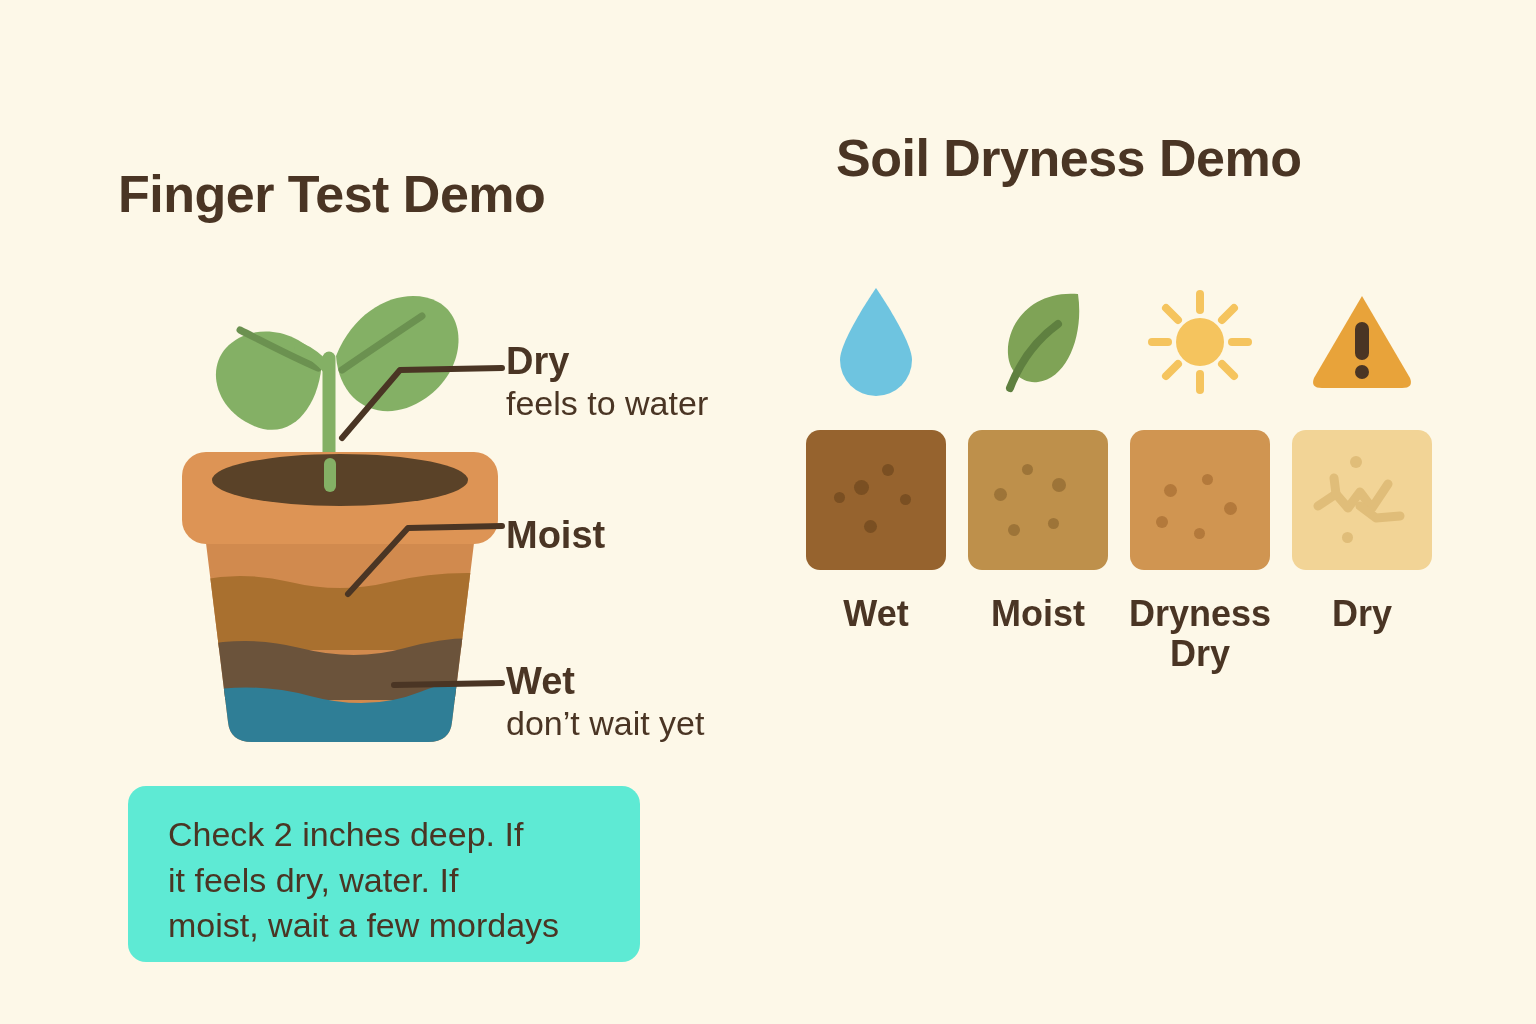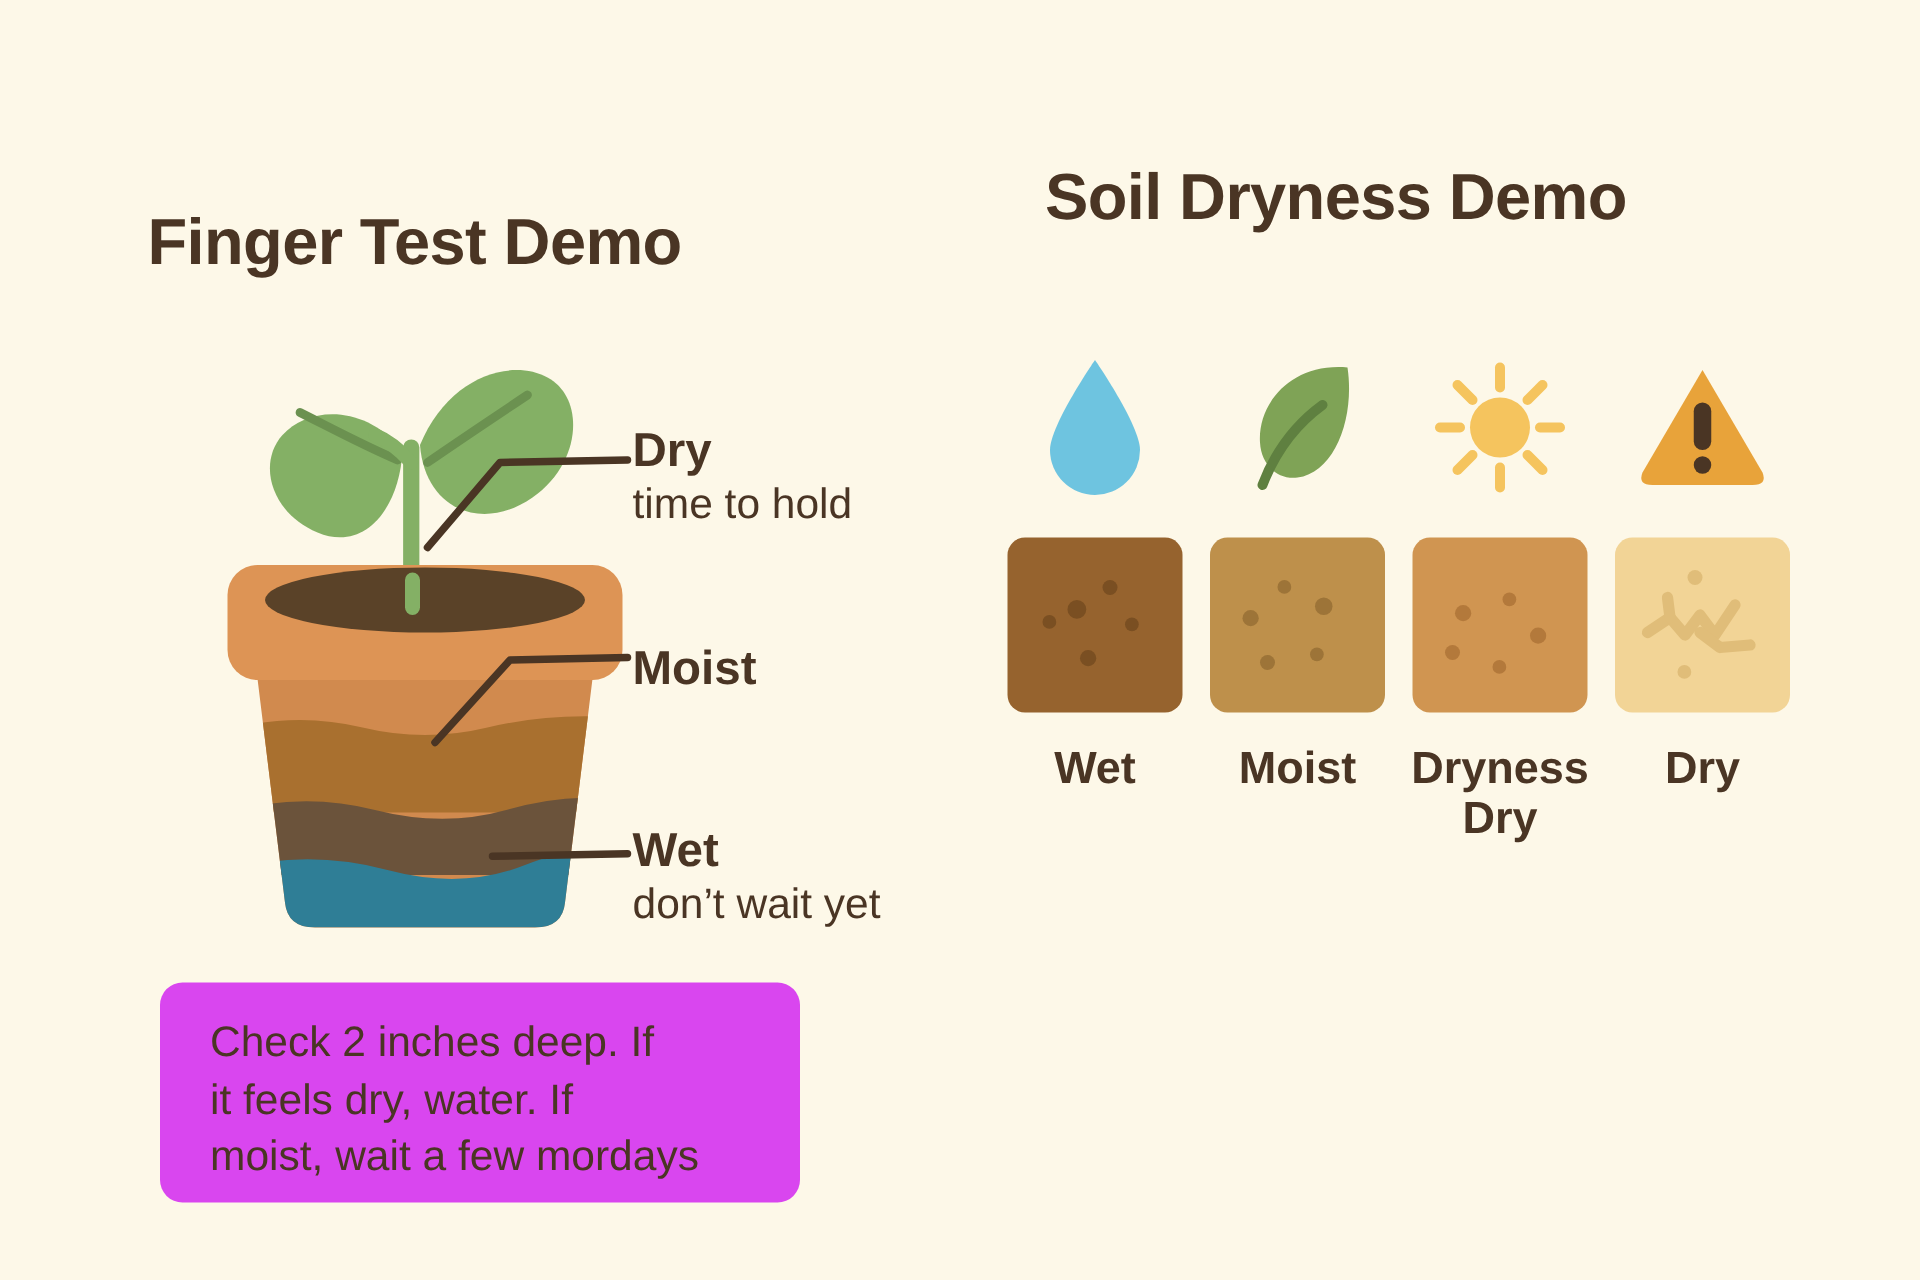--- a/index.html
+++ b/index.html
@@ -65,21 +65,21 @@
     overflow: visible;
   }
 
   
   #tip-box {
     position: absolute;
     left: 128px;
     top: 786px;
     width: 512px;
     height: 176px;
-    background: #d946ef;
+    background: #5eead4;
     border-radius: 18px;
     box-sizing: border-box;
     padding: 26px 30px 0 40px;
   }
   #tip-text {
     font-size: 34px;
     line-height: 1.34;
     color: #4a3524;
     white-space: pre-line;
   }
@@ -163,21 +163,21 @@
 </svg>
 
 <svg id="leader-lines" viewBox="0 0 200 400">
   <path d="M12 108 L70 40 L172 38" stroke="#4a3524" stroke-width="6" fill="none" stroke-linecap="round" stroke-linejoin="round"></path>
   <path d="M18 264 L78 198 L172 196" stroke="#4a3524" stroke-width="6" fill="none" stroke-linecap="round" stroke-linejoin="round"></path>
   <path d="M64 355 L172 353" stroke="#4a3524" stroke-width="6" fill="none" stroke-linecap="round"></path>
 </svg>
 
 <div class="callout" id="callout-dry">
   <div class="callout-title">Dry</div>
-  <div class="callout-sub">time to hold</div>
+  <div class="callout-sub">feels to water</div>
 </div>
 
 <div class="callout" id="callout-moist">
   <div class="callout-title">Moist</div>
 </div>
 
 <div class="callout" id="callout-wet">
   <div class="callout-title">Wet</div>
   <div class="callout-sub">don’t wait yet</div>
 </div>

